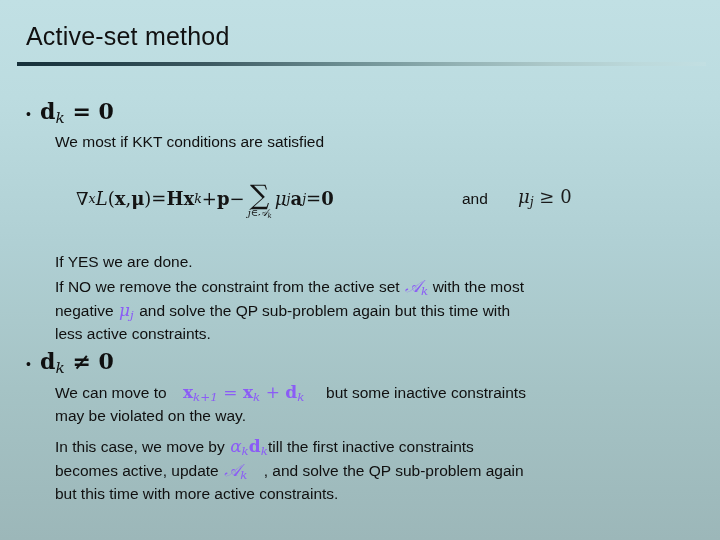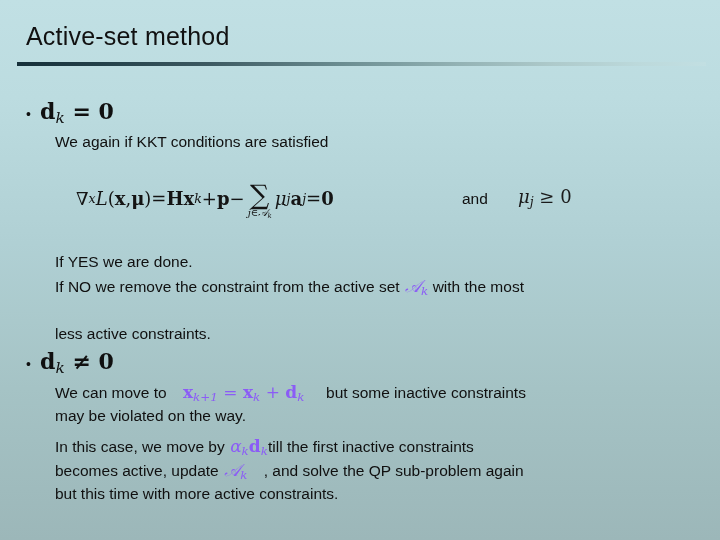--- a/index.html
+++ b/index.html
@@ -167,21 +167,21 @@
     <div class="title-rule"></div>
   </div>
 
   <div class="body-area">
 
     <div class="bullet-row" style="left:26px; top:28px;">
       <span class="bullet-dot">•</span>
       <span class="bullet-math"><span class="mb">d</span><sub class="ms">k</sub><span class="mb"> = 0</span></span>
     </div>
 
-    <div class="para" style="left:55px; top:60px;">We again if KKT conditions are satisfied</div>
+    <div class="para" style="left:55px; top:60px;">We most if KKT conditions are satisfied</div>
 
     <div class="display-eq">
       <span class="mi">∇</span>
         <sub class="ms">x</sub>
         <span class="mi">L</span>
         <span>(</span>
         <span class="mb">x</span>
         <span>, </span>
         <span class="mb">μ</span>
         <span>)</span>
@@ -205,20 +205,21 @@
     </div>
 
     <div class="and-word">and</div>
 
     <div class="mu-cond"><span class="mi">μ</span><sub class="ms">j</sub><span> ≥ 0</span></div>
 
     <div class="para" style="left:55px; top:180px;text-align:center;">If YES we are done.</div>
 
     <div class="para" style="left:55px; top:204px;"><span>If NO we remove the constraint from the active set</span><span class="inline-math">&nbsp;<span class="cal">𝒜</span><sub class="ms">k</sub></span><span>&nbsp;</span><span>with the most</span></div>
 
+    <div class="para" style="left:55px; top:228px;"><span>negative</span><span class="inline-math">&nbsp;<span class="mi">μ</span><sub class="ms">j</sub>&nbsp;</span><span>and solve the QP sub-problem again but this time with</span></div>
 
     <div class="para" style="left:55px; top:252px;">less active constraints.</div>
 
     <div class="bullet-row" style="left:26px; top:278px;">
       <span class="bullet-dot">•</span>
       <span class="bullet-math"><span class="mb">d</span><sub class="ms">k</sub><span class="mb"> ≠ 0</span></span>
     </div>
 
     <div class="para" style="left:55px; top:310px;"><span>We can move to</span><span class="inline-math">&nbsp;&nbsp;&nbsp;<span class="mb">x</span><sub class="ms">k+1</sub><span> = </span><span class="mb">x</span><sub class="ms">k</sub><span> + </span><span class="mb">d</span><sub class="ms">k</sub>&nbsp;&nbsp;&nbsp;&nbsp;</span><span>but some inactive constraints</span></div>
 

